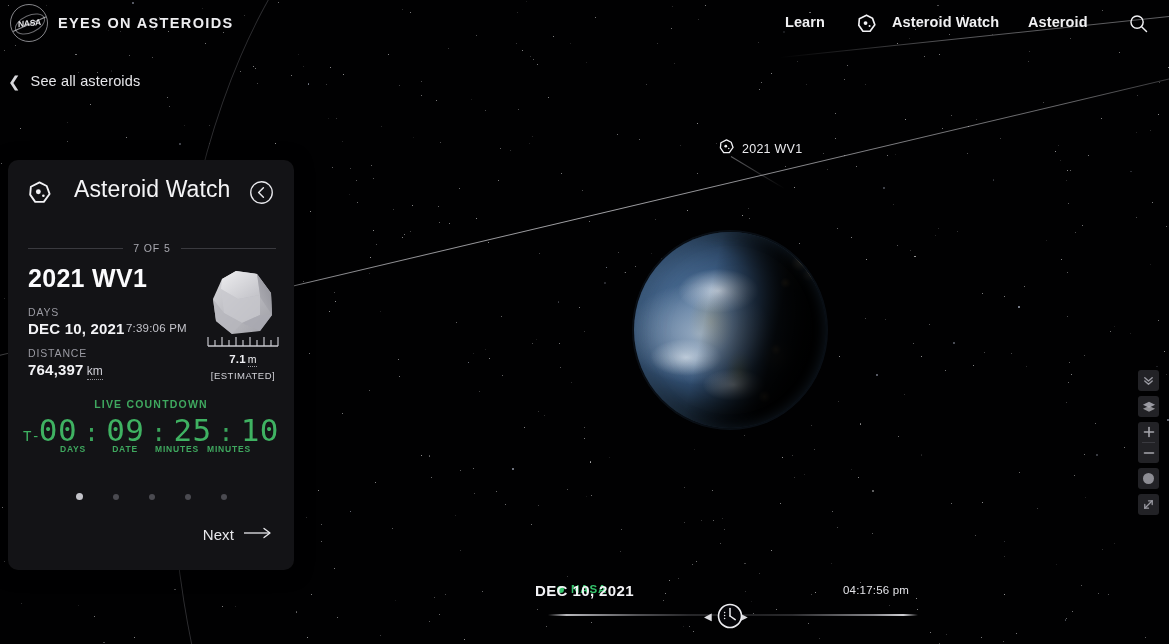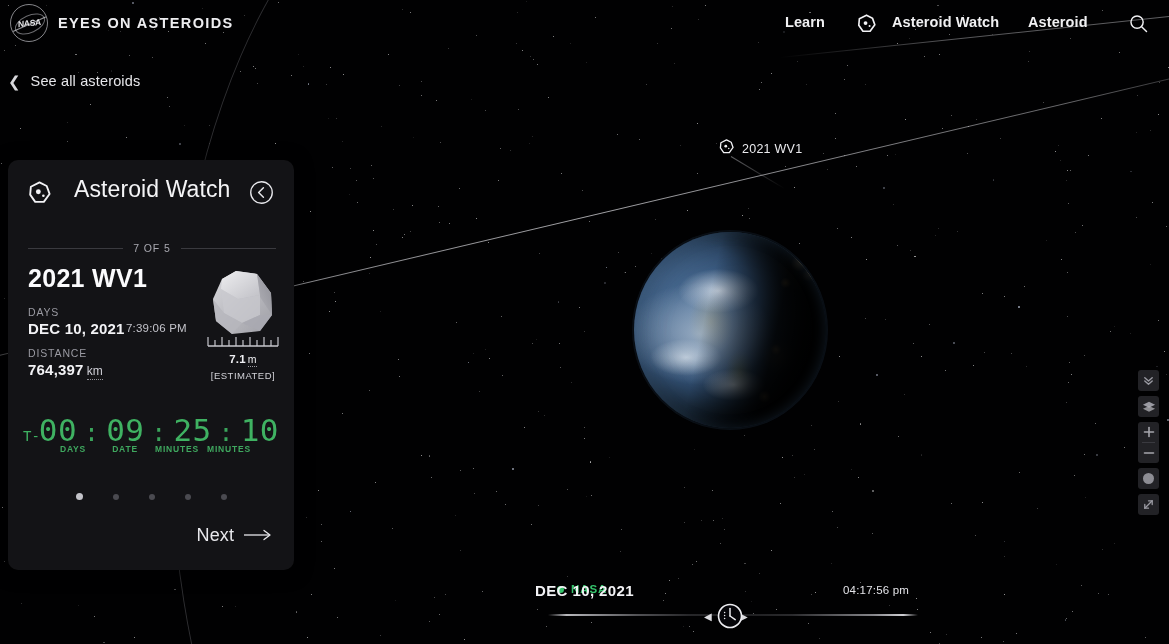--- a/index.html
+++ b/index.html
@@ -216,21 +216,21 @@
     position:absolute; left:0; top:333px; width:286px;
     display:flex; justify-content:center; align-items:center; gap:30px;
   }
   .dot { width:6px; height:6px; border-radius:50%; background:#4a4a50; cursor:pointer; }
   .dot.active { background:#c3c3c9; width:7px; height:7px; }
 
   .next-btn {
     position:absolute; right:22px; top:365px;
     display:flex; align-items:center; gap:10px; cursor:pointer;
   }
-  .next-btn .nlbl { font-size:18px; color:#e8e8ec; letter-spacing:0.1px; }
+  .next-btn .nlbl { font-size:15px; color:#e8e8ec; letter-spacing:0.1px; }
 
   
   .scene-marker { position:absolute; left:719px; top:139px; z-index:20; display:flex; align-items:center; gap:8px; cursor:pointer; }
   .scene-marker .mlbl { font-size:12.5px; color:#eaeaee; letter-spacing:0.25px; }
   .marker-tail {
     position:absolute; left:731px; top:156px; width:62px; height:1px;
     background:linear-gradient(90deg, rgba(190,190,195,0.5), rgba(190,190,195,0.0));
     transform:rotate(31deg); transform-origin:left center; z-index:19;
   }
 
@@ -869,20 +869,21 @@
             <line x1="71" y1="11" x2="71" y2="5"></line>
           <line x1="78" y1="11" x2="78" y2="2"></line>
         </g>
       </svg>
       <div class="thumb-size">
         <span>7.1</span><span class="u">m</span>
       </div>
       <div class="thumb-est">[ESTIMATED]</div>
     </div>
 
+    <div class="cd-title">LIVE COUNTDOWN</div>
     <div class="cd-digits">
       <span class="cd-t">T-</span>
         <span>00</span>
       <span class="cd-colon">:</span>
       <span>09</span>
       <span class="cd-colon">:</span>
       <span>25</span>
       <span class="cd-colon">:</span>
       <span>10</span>
     </div>

